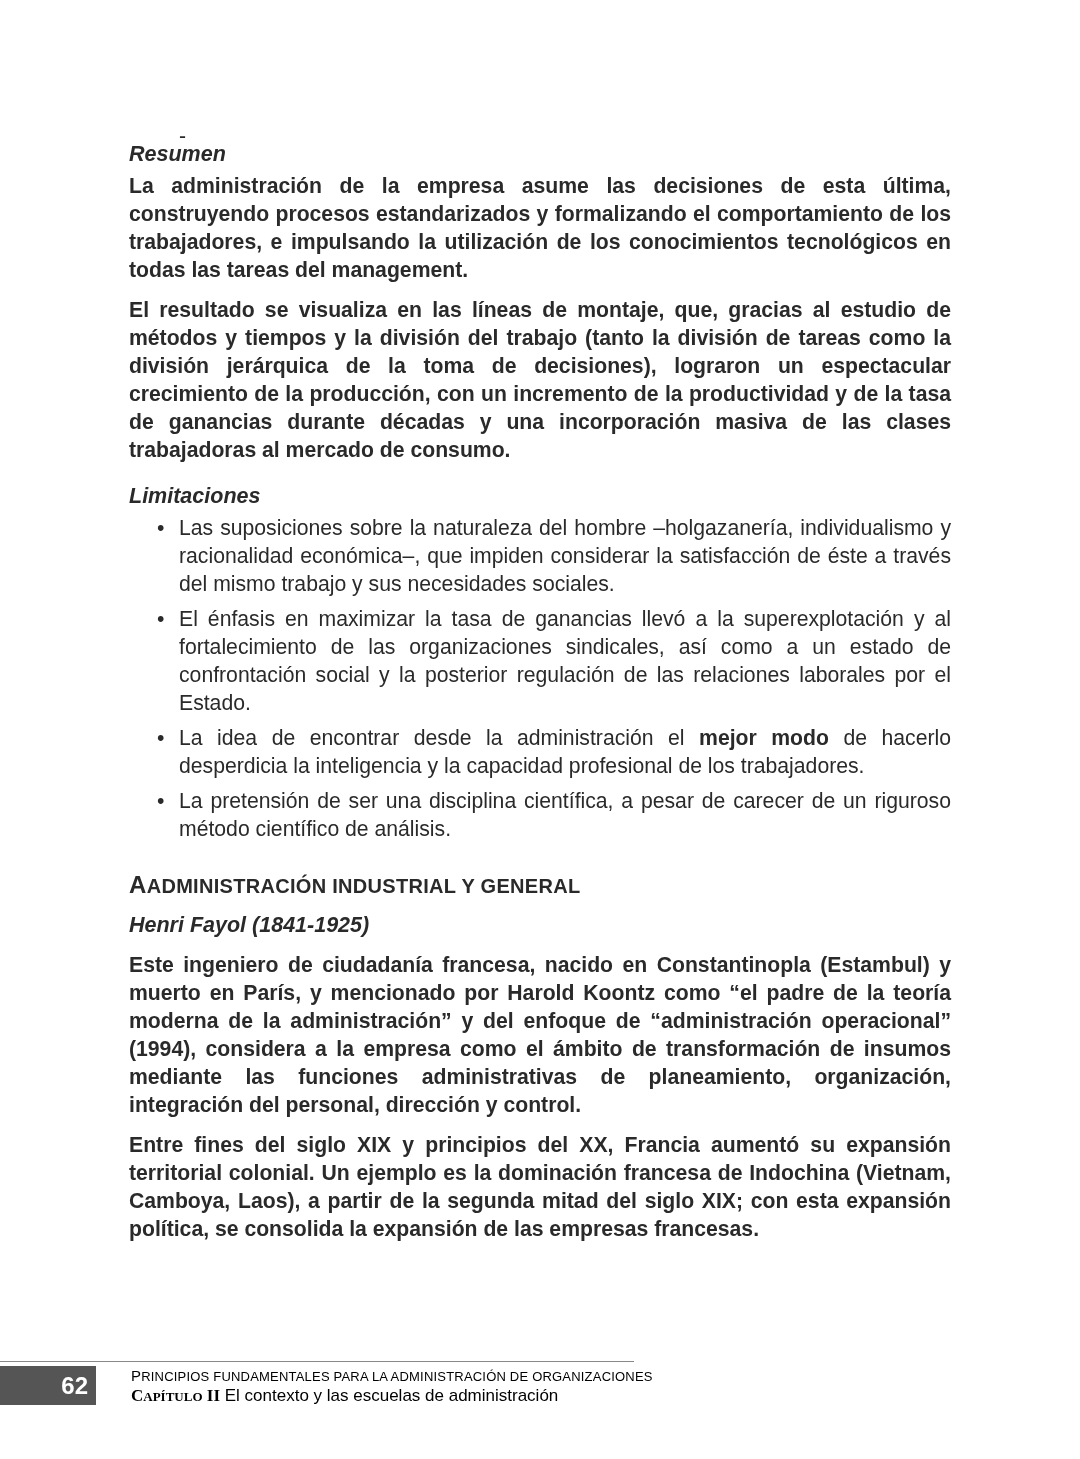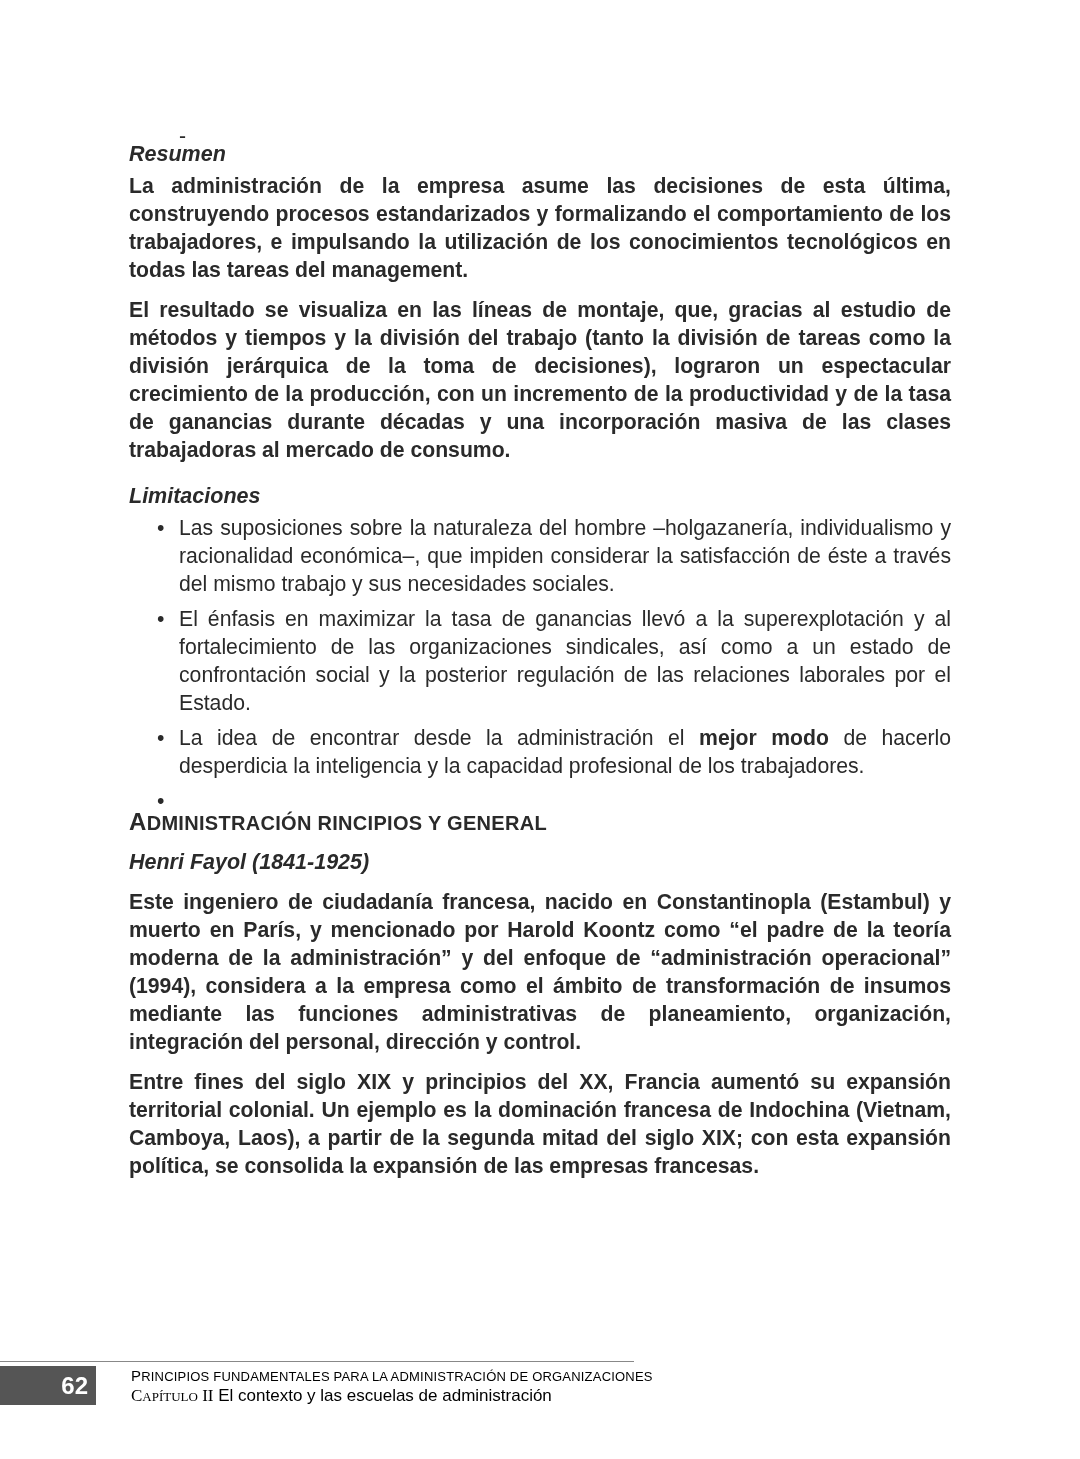--- a/index.html
+++ b/index.html
@@ -16,21 +16,21 @@
   .bullets li .dot { position:absolute; left:28px; top:0; }
   .section-title { font-weight:bold; font-size:20px; margin:28px 0 12px 0; letter-spacing:0.3px; }
   .section-title .big { font-size:24px; }
   .footer-rule { position:absolute; left:0; top:1361px; width:634px; height:1px; background:#888; }
   .page-box { position:absolute; left:0; top:1366px; width:96px; height:39px; background:#555555; color:#fff;
               font-size:24px; text-align:right; padding-right:8px; box-sizing:border-box; line-height:39px;font-weight:bold; }
   .footer-text { position:absolute; left:131px; top:1367px; color:#000000; }
   .footer-line1 { font-size:13px; letter-spacing:0.2px; line-height:18px; }
   .footer-line1 .cap { font-size:15px; }
   .footer-line2 { font-size:17px; line-height:20px; }
-  .footer-line2 .chap { font-family:"Liberation Serif", serif; font-weight:normal; }
+  .footer-line2 .chap { font-family:"Liberation Serif", serif; font-weight:bold; }
   .footer-line2 .chap .cap { font-size:17px; }
   .footer-line2 .chap .sm { font-size:13px; }
 </style>
 </head>
 <body>
 
 <div class="content">
 
   <div class="dash-item">
     <span class="dash">-</span>
@@ -49,24 +49,25 @@
     <li>
       <span class="dot">•</span>
       <span>El énfasis en maximizar la tasa de ganancias llevó a la superexplotación y al fortalecimiento de las organizaciones sindicales, así como a un estado de confrontación social y la posterior regulación de las relaciones laborales por el Estado.</span>
     </li>
     <li>
       <span class="dot">•</span>
       <span>La idea de encontrar desde la administración el </span><b>mejor modo</b><span> de hacerlo desperdicia la inteligencia y la capacidad profesional de los trabajadores.</span>
     </li>
     <li>
       <span class="dot">•</span>
+      <span>La pretensión de ser una disciplina científica, a pesar de carecer de un riguroso método científico de análisis.</span>
     </li>
   </ul>
 
-  <div class="section-title"><span class="big">A</span><span>DMINISTRACIÓN RINCIPIOS Y GENERAL</span></div>
+  <div class="section-title"><span class="big">A</span><span>ADMINISTRACIÓN INDUSTRIAL Y GENERAL</span></div>
   <div class="subhead" style="margin-bottom:12px">Henri Fayol (1841-1925)</div>
   <p class="p last-line">Este ingeniero de ciudadanía francesa, nacido en Constantinopla (Estambul) y muerto en París, y mencionado por Harold Koontz como “el padre de la teoría moderna de la administración” y del enfoque de “administración operacional” (1994), considera a la empresa como el ámbito de transformación de insumos mediante las funciones administrativas de planeamiento, organización, integración del personal, dirección y control.</p>
   <p class="p last-line">Entre fines del siglo XIX y principios del XX, Francia aumentó su expansión territorial colonial. Un ejemplo es la dominación francesa de Indochina (Vietnam, Camboya, Laos), a partir de la segunda mitad del siglo XIX; con esta expansión política, se consolida la expansión de las empresas francesas.</p>
 </div>
 
 <div class="footer-rule"></div>
 <div class="page-box">62</div>
 <div class="footer-text">
   <div class="footer-line1"><span class="cap">P</span><span>RINCIPIOS FUNDAMENTALES PARA LA ADMINISTRACIÓN DE ORGANIZACIONES</span></div>
   <div class="footer-line2">

